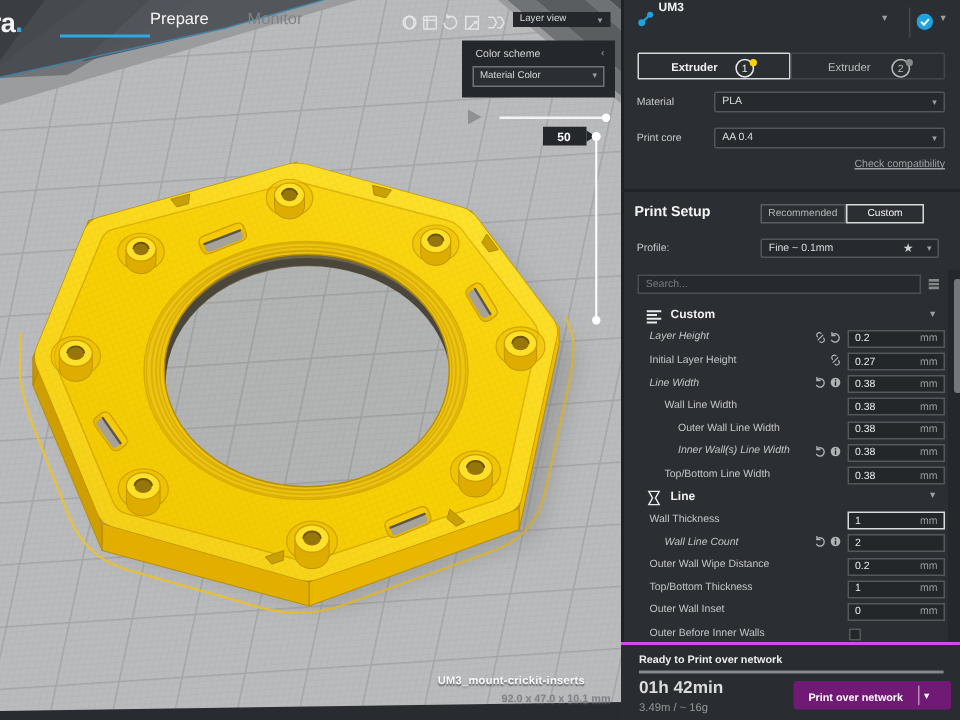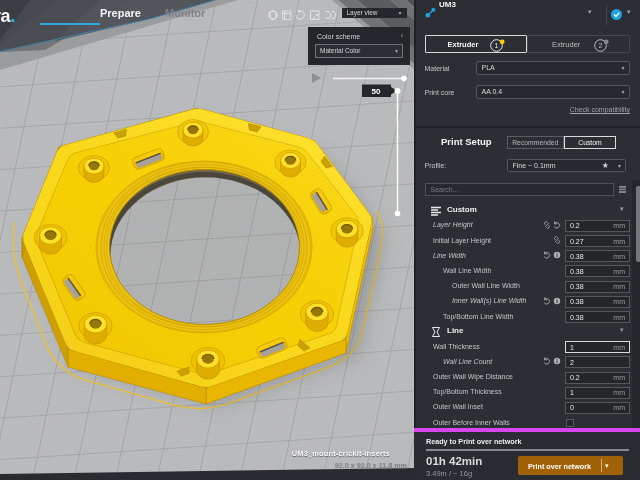--- a/index.html
+++ b/index.html
@@ -1,20 +1,20 @@
 <!DOCTYPE html>
 <html><head><meta charset="utf-8"><style>
 *{margin:0;padding:0;box-sizing:border-box;font-family:"Liberation Sans",sans-serif;}
 body{width:640px;height:480px;overflow:hidden;background:#2b2e33;position:relative;}
 #vp{position:absolute;left:0;top:0;width:416px;height:480px;overflow:hidden;}
 #vp svg.main{position:absolute;left:0;top:0;}
 .abs{position:absolute;}
 .logo{left:-6px;top:3.5px;font-size:18px;font-weight:bold;color:#f2f3f4;letter-spacing:-0.5px;}
 .logo .dot{color:#35a9e2;font-size:20px;}
-.tab{font-size:11px;font-weight:bold;padding-left:48px;}
+.tab{font-size:11px;font-weight:normal;padding-left:48px;}
 .ddbox{background:#24272b;color:#d8dadc;font-size:6.5px;display:flex;align-items:center;}
 .chev{color:#9da0a3;}
 #sb{position:absolute;left:414px;top:0;width:226px;height:480px;background:#2b2e33;}
 #sb .lbl{color:#c6c8ca;font-size:7px;}
 .selbox{position:absolute;background:#26292e;border:1px solid #53565b;border-radius:1.5px;color:#dadcde;font-size:7px;display:flex;align-items:center;padding-left:5px;}
 .selbox .chev{position:absolute;right:4px;}
 .vbox{position:absolute;left:151px;width:65px;height:12px;background:#24272a;border:1px solid #54575b;color:#e8eaec;font-size:7px;display:flex;align-items:center;padding-left:4px;}
 .vbox .unit{position:absolute;right:4px;color:#9a9da0;}
 .srow{position:absolute;left:0;width:226px;height:15px;}
 .srow .sl{position:absolute;top:2px;color:#c3c5c7;font-size:7px;white-space:nowrap;}
@@ -194,21 +194,21 @@
  <line x1="33" y1="18.5" x2="104" y2="18.5" stroke="#f2f3f4" stroke-width="1.6"></line>
  <circle cx="104" cy="18.5" r="2.8" fill="#fff"></circle>
  <rect x="62" y="24.5" width="29" height="12.5" fill="#24272b"></rect>
  <polygon points="91,27 97,30.75 91,34.5" fill="#24272b"></polygon>
  <text x="76" y="34" fill="#fff" font-size="8" font-weight="bold" text-anchor="middle">50</text>
  <circle cx="97.5" cy="31" r="3" fill="#fff"></circle>
  <line x1="97.5" y1="34" x2="97.5" y2="153" stroke="#fff" stroke-width="1.4"></line>
  <circle cx="97.5" cy="153.5" r="2.8" fill="#fff"></circle>
 </svg>
 <div class="abs" style="right:26px;top:449px;color:#fafbfc;font-size:7.4px;letter-spacing:0.2px;font-weight:bold;text-shadow:0 1px 1px rgba(70,70,70,0.8);">UM3_mount-crickit-inserts</div>
-<div class="abs" style="right:9px;top:460.5px;color:#808287;font-size:7.2px;font-weight:bold;text-shadow:0 1px 1px rgba(160,160,160,0.5);">92.0 x 92.0 x 11.8 mm</div>
+<div class="abs" style="right:9px;top:460.5px;color:#808287;font-size:7.2px;font-weight:bold;text-shadow:0 1px 1px rgba(160,160,160,0.5);">92.0 x 47.0 x 10.1 mm</div>
 </div>
 
 <div id="sb">
     <div class="abs" style="left:0;top:0;width:1.5px;height:480px;background:#1e2125;"></div>
  <svg class="ic2" style="left:11px;top:7px" width="11" height="11" viewBox="0 0 11 11">
       <circle cx="2.8" cy="8.2" r="2.3" fill="#1ea2e0"></circle>
       <circle cx="8.4" cy="2.8" r="2" fill="#1ea2e0"></circle>
       <line x1="3.5" y1="7.5" x2="7.8" y2="3.4" stroke="#1ea2e0" stroke-width="1.4"></line>
     </svg>
  <div class="abs" style="left:25px;top:0;color:#f2f3f4;font-size:8px;font-weight:bold;">UM3</div>
@@ -238,21 +238,21 @@
  </div>
 
  <div class="abs lbl" style="left:10.5px;top:64.5px;">Material</div>
  <div class="selbox" style="left:61.5px;top:61px;width:154px;height:13.5px;">PLA<span class="chev" style="font-size:6px;">▾</span></div>
  <div class="abs lbl" style="left:10.5px;top:88.5px;">Print core</div>
  <div class="selbox" style="left:61.5px;top:85px;width:154px;height:13.5px;">AA 0.4<span class="chev" style="font-size:6px;">▾</span></div>
  <div class="abs" style="right:10px;top:106px;color:#9fa2a5;font-size:7px;text-decoration:underline;">Check compatibility</div>
 
  <div class="abs" style="left:0;top:126px;width:226px;height:2px;background:#202327;"></div>
 
- <div class="abs" style="left:27px;top:136px;color:#f4f5f6;font-size:9.5px;font-weight:bold;">Print Setup</div>
+ <div class="abs" style="left:9px;top:136px;color:#f4f5f6;font-size:9.5px;font-weight:bold;">Print Setup</div>
  <div class="abs" style="left:92.5px;top:135.5px;width:57.5px;height:13px;border:1px solid #5a5d62;color:#b4b7b9;font-size:6.8px;text-align:center;line-height:11px;">Recommended</div>
  <div class="abs" style="left:150px;top:135.5px;width:52px;height:13px;border:1px solid #d8dadc;color:#f2f3f4;font-size:6.8px;text-align:center;line-height:11px;">Custom</div>
 
  <div class="abs lbl" style="left:10.5px;top:161.5px;">Profile:</div>
  <div class="selbox" style="left:92.5px;top:158.5px;width:119.5px;height:13.5px;">Fine ~ 0.1mm<span style="position:absolute;right:16px;color:#d0d2d4;font-size:8px;">★</span><span class="chev" style="font-size:6px;">▾</span></div>
 
  <div class="abs" style="left:10.5px;top:182.5px;width:189px;height:13.5px;background:#26292e;border:1px solid #4c4f54;color:#797c7f;font-size:7px;line-height:12px;padding-left:5px;">Search...</div>
  <svg class="ic2" style="left:205px;top:186px" width="7" height="7">
       <rect width="7" height="7" fill="#85888b"></rect>
       <path d="M0,2.3h7 M0,4.6h7" stroke="#26292e" stroke-width="0.8"></path>
@@ -354,23 +354,23 @@
         <path d="M1.5,0.5 h7 l-2.5,4.5 l2.5,4.5 h-7 l2.5,-4.5 Z" stroke="#e8eaec" stroke-width="1" fill="none"></path>
       </svg>
   <span class="t">Line</span>
   <span class="abs chev" style="left:206px;top:0;font-size:7px;">▾</span>
  </div>
  <div class="abs" style="left:152px;top:419px;width:8px;height:8px;border:1px solid #54575b;background:#24272a;"></div>
 
  <div class="abs" style="left:218px;top:180px;width:8px;height:248px;background:#24272b;"></div>
  <div class="abs" style="left:222px;top:186px;width:4.5px;height:76px;background:#74777c;border-radius:2px;"></div>
 
- <div class="abs" style="left:0;top:428px;width:226px;height:52px;background:#292c31;border-top:4px solid #d946ef;">
+ <div class="abs" style="left:0;top:428px;width:226px;height:52px;background:#292c31;border-top:2px solid #d946ef;">
   <div class="abs" style="left:12px;top:5px;color:#eceeef;font-size:7.2px;font-weight:bold;">Ready to Print over network</div>
   <div class="abs" style="left:12px;top:17px;width:203px;height:1.5px;background:#85888c;"></div>
   <div class="abs" style="left:12px;top:23px;color:#dadcde;font-size:11.5px;font-weight:bold;">01h 42min</div>
   <div class="abs" style="left:12px;top:37px;color:#94979a;font-size:7.5px;">3.49m / ~ 16g</div>
-  <div class="abs" style="left:104px;top:24px;width:105px;height:19px;background:#a16207;border-radius:2px;">
+  <div class="abs" style="left:115px;top:24px;width:105px;height:19px;background:#701a75;border-radius:2px;">
     <div class="abs" style="left:0;top:6px;width:83px;text-align:center;color:#fff;font-size:7.2px;font-weight:bold;">Print over network</div>
     <div class="abs" style="left:83px;top:3px;width:1px;height:13px;background:rgba(255,255,255,0.5);"></div>
     <div class="abs" style="left:87px;top:5.5px;color:#fff;font-size:7px;">▾</div>
   </div>
  </div>
 </div>
 </body></html>

